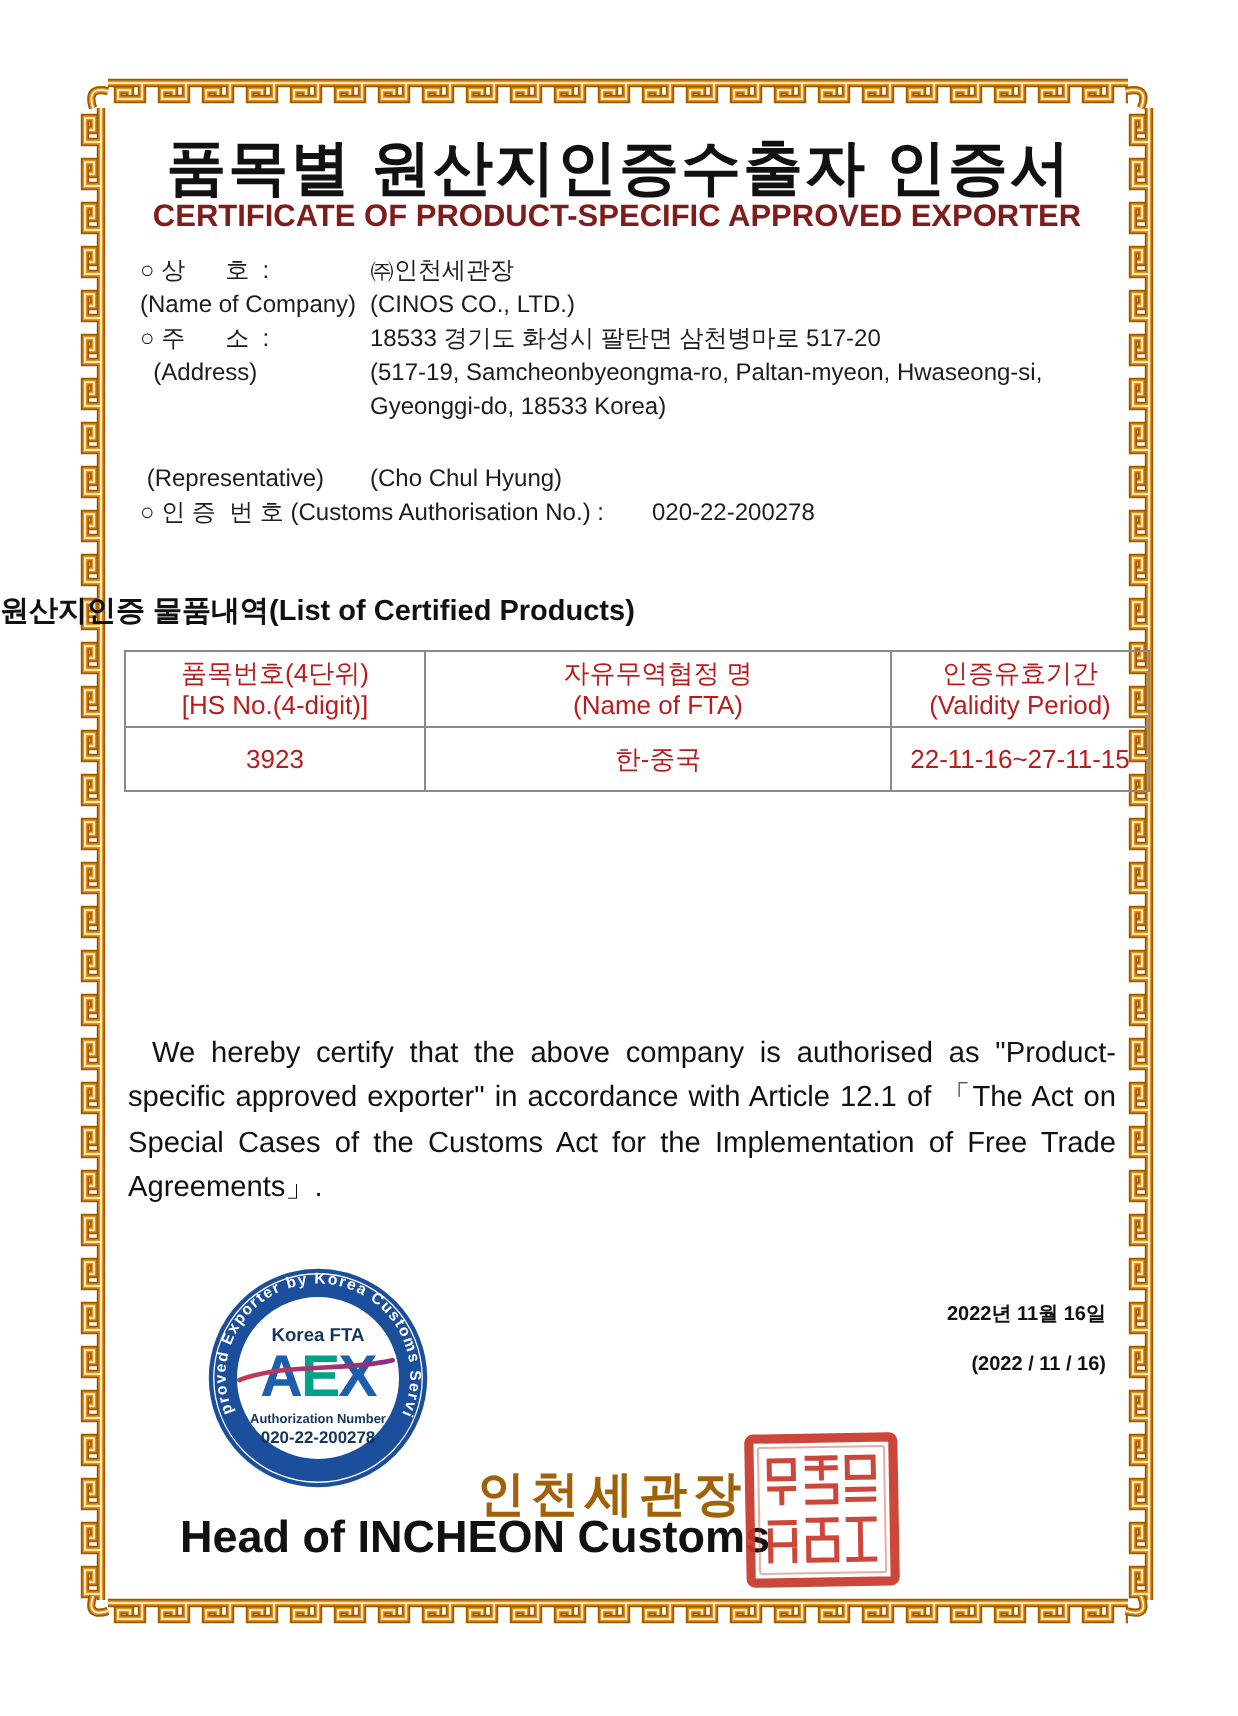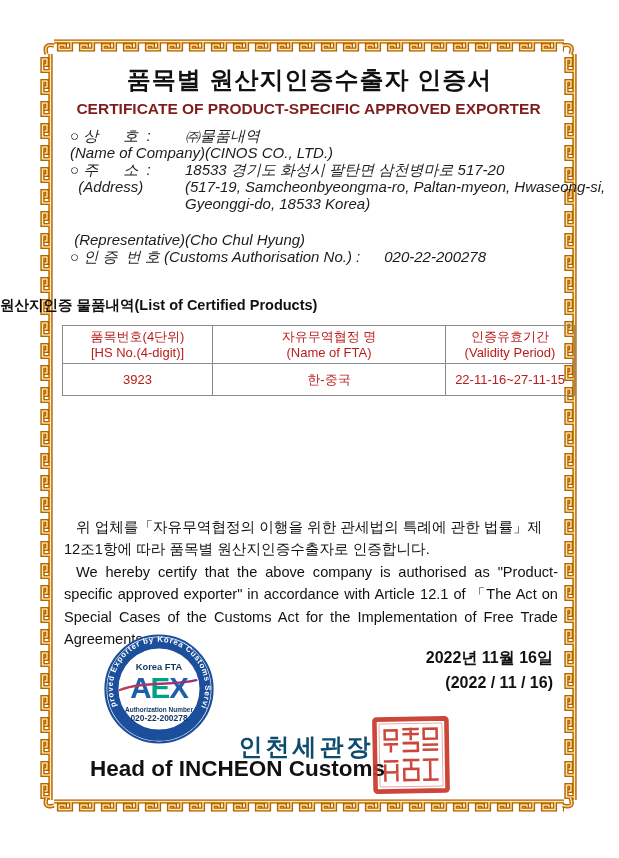--- a/index.html
+++ b/index.html
@@ -2,40 +2,40 @@
 <html><head>
 <meta charset="utf-8">
 <style>
   html,body{margin:0;padding:0;background:#ffffff;}
   .page{
     position:relative;width:619px;height:858px;background:#ffffff;overflow:hidden;
     font-family:"Liberation Sans","DejaVu Sans",sans-serif;color:#1c1c1c;
   }
   .border-svg{position:absolute;left:0;top:0;}
   .abs{position:absolute;}
-  .title{left:0;right:0;top:64px;text-align:center;font-size:24px;font-weight:800;letter-spacing:1px;color:#111;}
+  .title{left:0;right:0;top:64px;text-align:center;font-size:30px;font-weight:800;letter-spacing:1px;color:#111;}
   .subtitle{left:0;right:2px;top:100px;text-align:center;font-size:15.5px;font-weight:800;color:#7f1d1d;}
-  .info{left:70px;top:127px;width:480px;font-size:15px;line-height:17px;font-style:italic;}
+  .info{left:70px;top:127px;width:480px;font-size:12px;line-height:17px;}
   .frow{display:flex;align-items:flex-start;}
   .lbl{flex:0 0 115px;white-space:pre;}
   .lbl-auto{white-space:pre;}
   .val{white-space:pre;}
   .gap{height:19px;}
   .section-head{left:0;right:0;top:296px;text-align:left;font-size:14.5px;font-weight:700;color:#111;}
   .ptable{left:62px;top:325px;width:497px;border-collapse:collapse;table-layout:fixed;}
   .ptable td{border:1px solid #8a8a8a;text-align:center;vertical-align:middle;font-size:13px;line-height:16px;padding:2px 2px;color:#b91c1c;}
   .ptable .hrow td{height:33px;}
   .ptable .drow td{height:27px;}
   .c1{width:145px;}.c2{width:228px;margin-top:28px;}.c3{width:124px;}
   .statement{left:64px;top:516px;width:494px;font-size:14.6px;line-height:22.4px;color:#111;}
   .statement p{margin:0;text-indent:12px;}
   .statement p.en{text-align:justify;}
-  .date-block{right:66px;top:645px;text-align:right;font-size:16px;font-weight:700;line-height:25px;color:#111;}
+  .date-block{right:66px;top:645px;text-align:right;font-size:10px;font-weight:700;line-height:25px;color:#111;}
   .aex{left:104px;top:634px;width:110px;height:110px;}
-  .sig-ko{left:236px;top:731px;width:140px;text-align:center;font-size:24px;font-weight:700;letter-spacing:3px;color:#0c4a6e;}
+  .sig-ko{left:236px;top:731px;width:140px;text-align:center;font-size:24px;font-weight:700;letter-spacing:3px;color:#a16207;}
   .sig-en{left:90px;top:756px;font-size:22.5px;font-weight:700;color:#111;text-align:right;}
   .stamp{left:372px;top:716px;width:78px;height:78px;transform:rotate(-1deg);opacity:.92;}
 </style>
 </head>
 <body>
 
 <div class="page">
 
   <svg class="border-svg" width="619" height="858" viewBox="0 0 619 858" aria-hidden="true">
     <defs>
@@ -68,21 +68,21 @@
       <path d="M54,45.5 Q43,43 46.5,54 M563,45.5 Q575,43 570.5,54 M54,805.5 Q43,809 46.5,798 M563,805.5 Q575,809 570.5,798" stroke="#FFFFFF" stroke-width="0.8"></path>
     </g>
   </svg>
 
   <div class="abs title">품목별 원산지인증수출자 인증서</div>
   <div class="abs subtitle">CERTIFICATE OF PRODUCT-SPECIFIC APPROVED EXPORTER</div>
 
   <div class="abs info">
     <div class="frow">
       <span class="lbl">○ 상      호  :</span>
-      <span class="val">㈜물품내역</span>
+      <span class="val">㈜인천세관장</span>
     </div>
     <div class="frow">
       <span class="lbl">(Name of Company)</span>
       <span class="val">(CINOS CO., LTD.)</span>
     </div>
     <div class="frow">
       <span class="lbl">○ 주      소  :</span>
       <span class="val">18533 경기도 화성시 팔탄면 삼천병마로 517-20</span>
     </div>
     <div class="frow">
@@ -124,21 +124,20 @@
       </tr>
       <tr class="drow">
         <td>3923</td>
         <td>한-중국</td>
         <td>22-11-16~27-11-15</td>
       </tr>
     </tbody>
   </table>
 
   <div class="abs statement">
-    <p class="ko">위 업체를「자유무역협정의 이행을 위한 관세법의 특례에 관한 법률」제12조1항에 따라 품목별 원산지인증수출자로 인증합니다.</p>
     <p class="en">We hereby certify that the above company is authorised as "Product-specific approved exporter" in accordance with Article 12.1 of 「The Act on Special Cases of the Customs Act for the Implementation of Free Trade Agreements」.</p>
   </div>
 
   <div class="abs date-block">
     <div>2022년 11월 16일</div>
     <div>(2022 / 11 / 16)</div>
   </div>
 
   <svg class="abs aex" viewBox="0 0 112 112">
     <defs>

